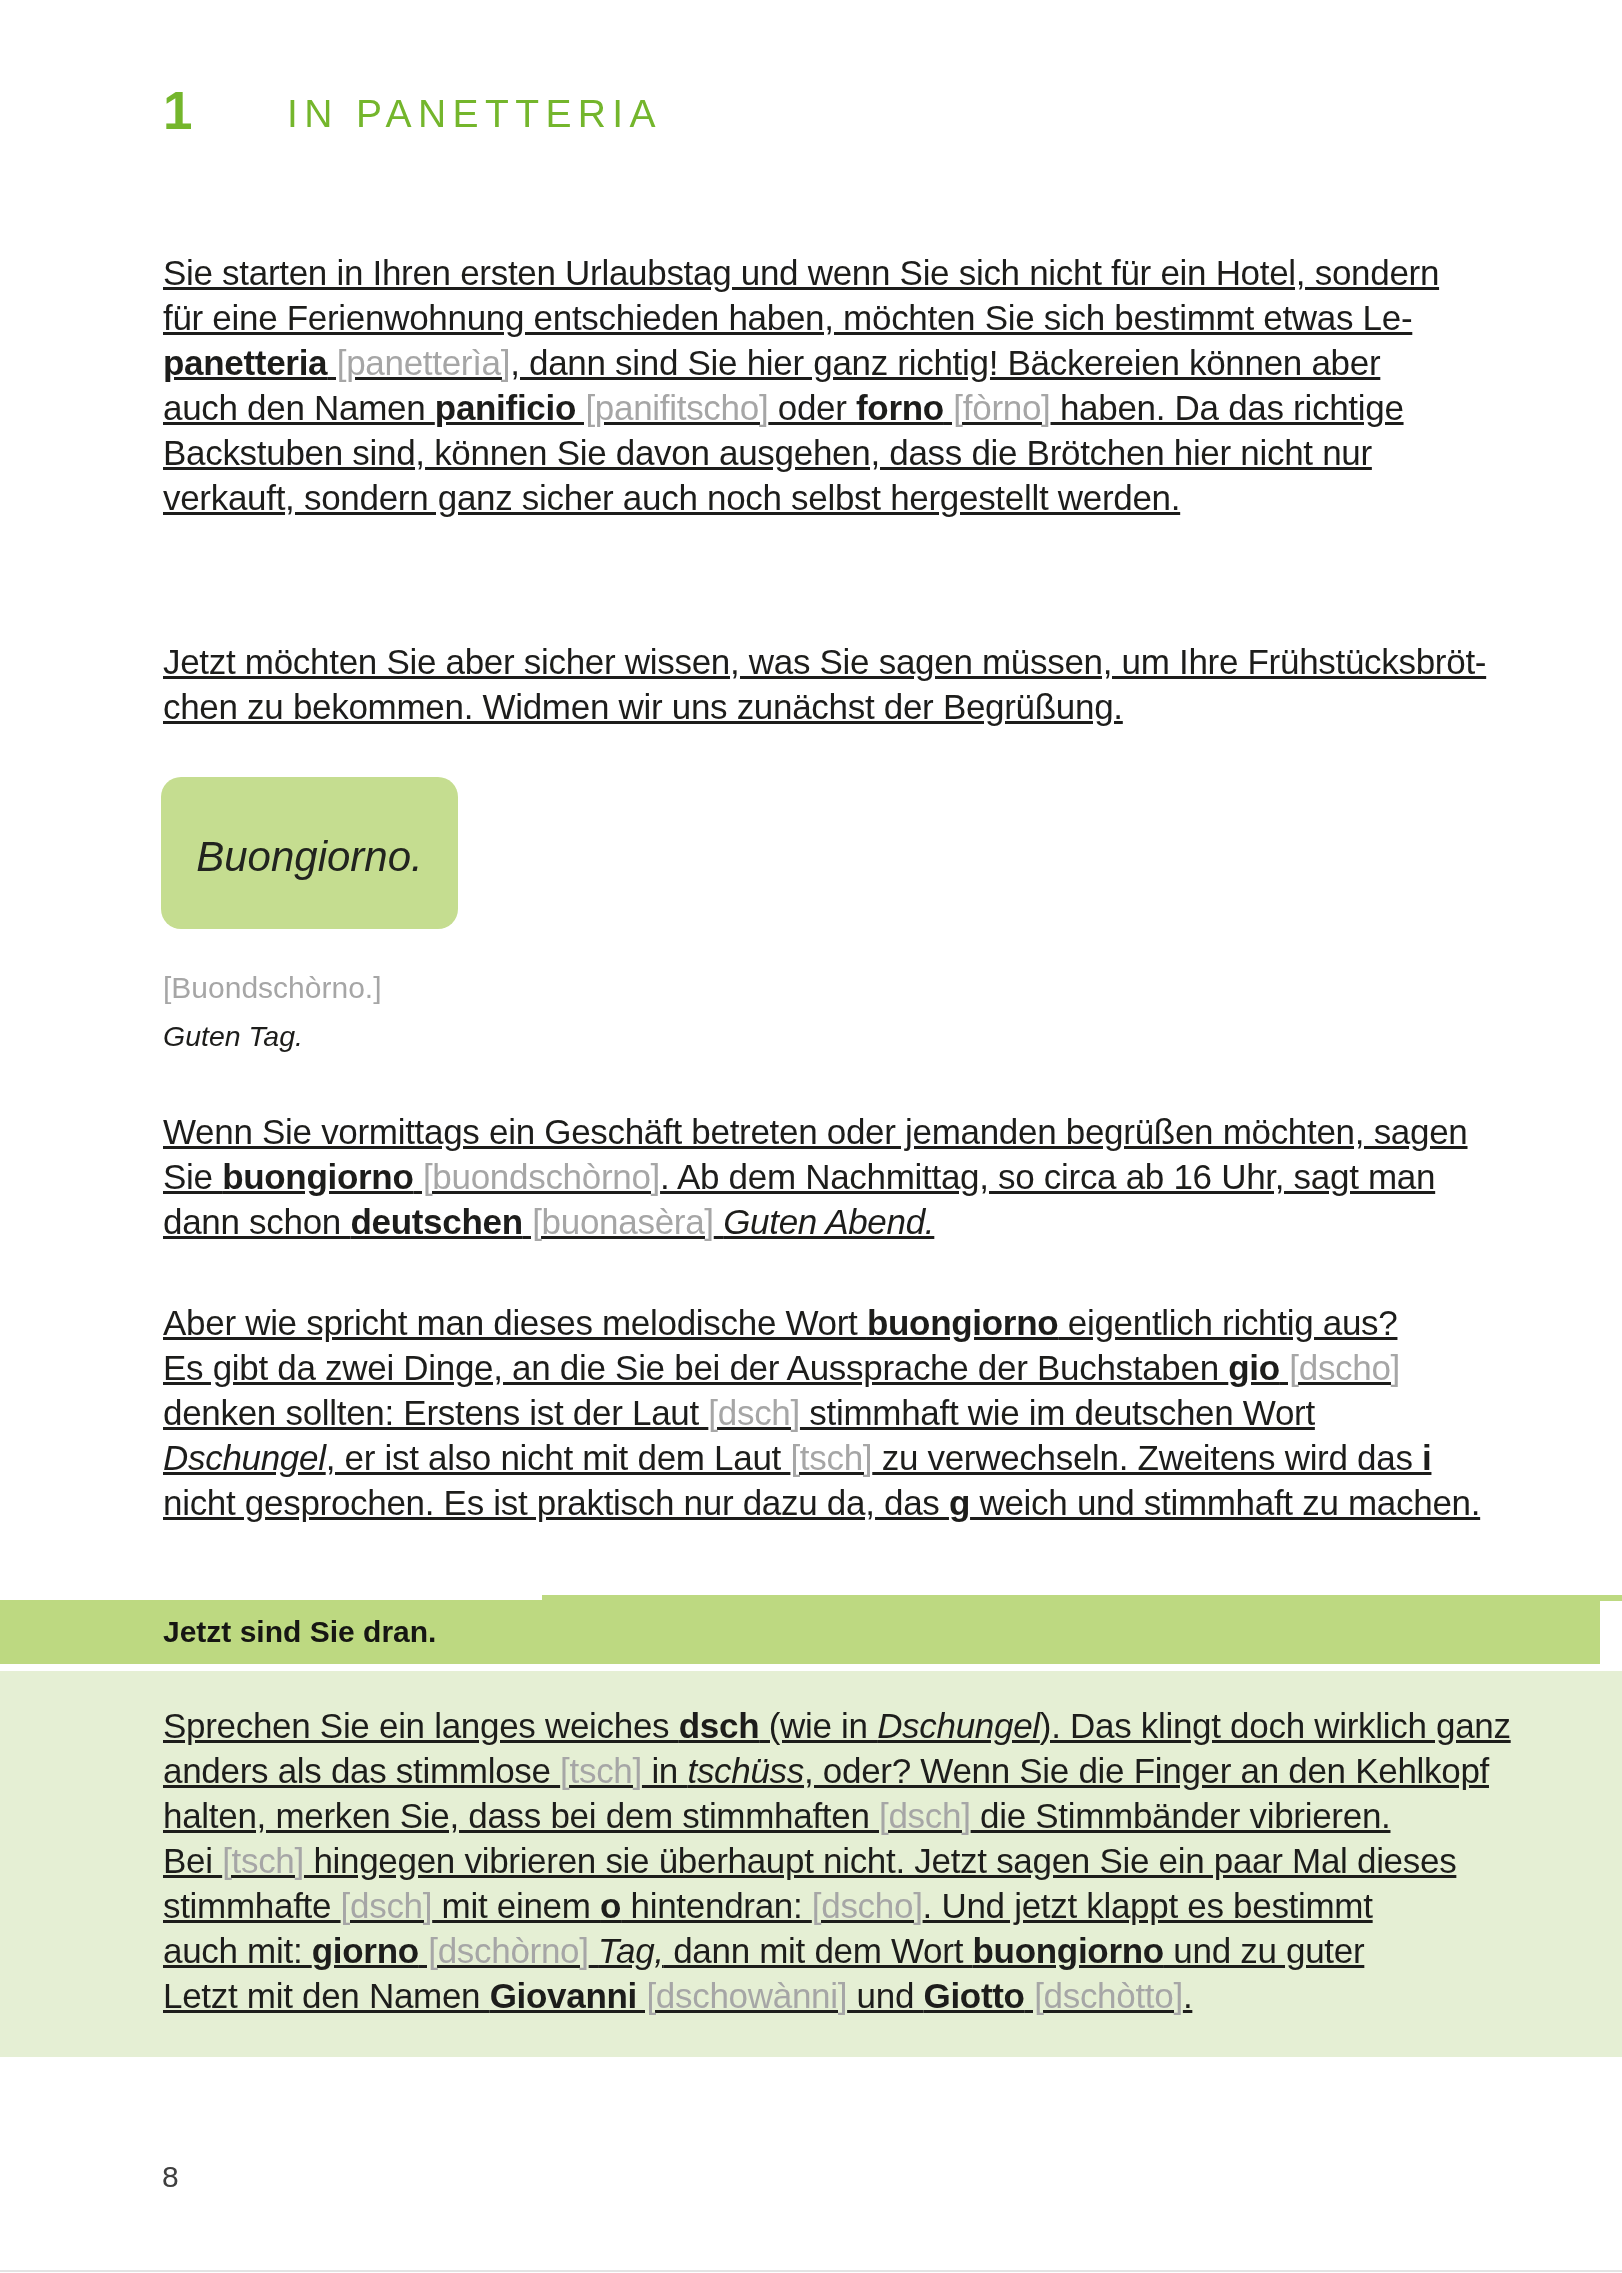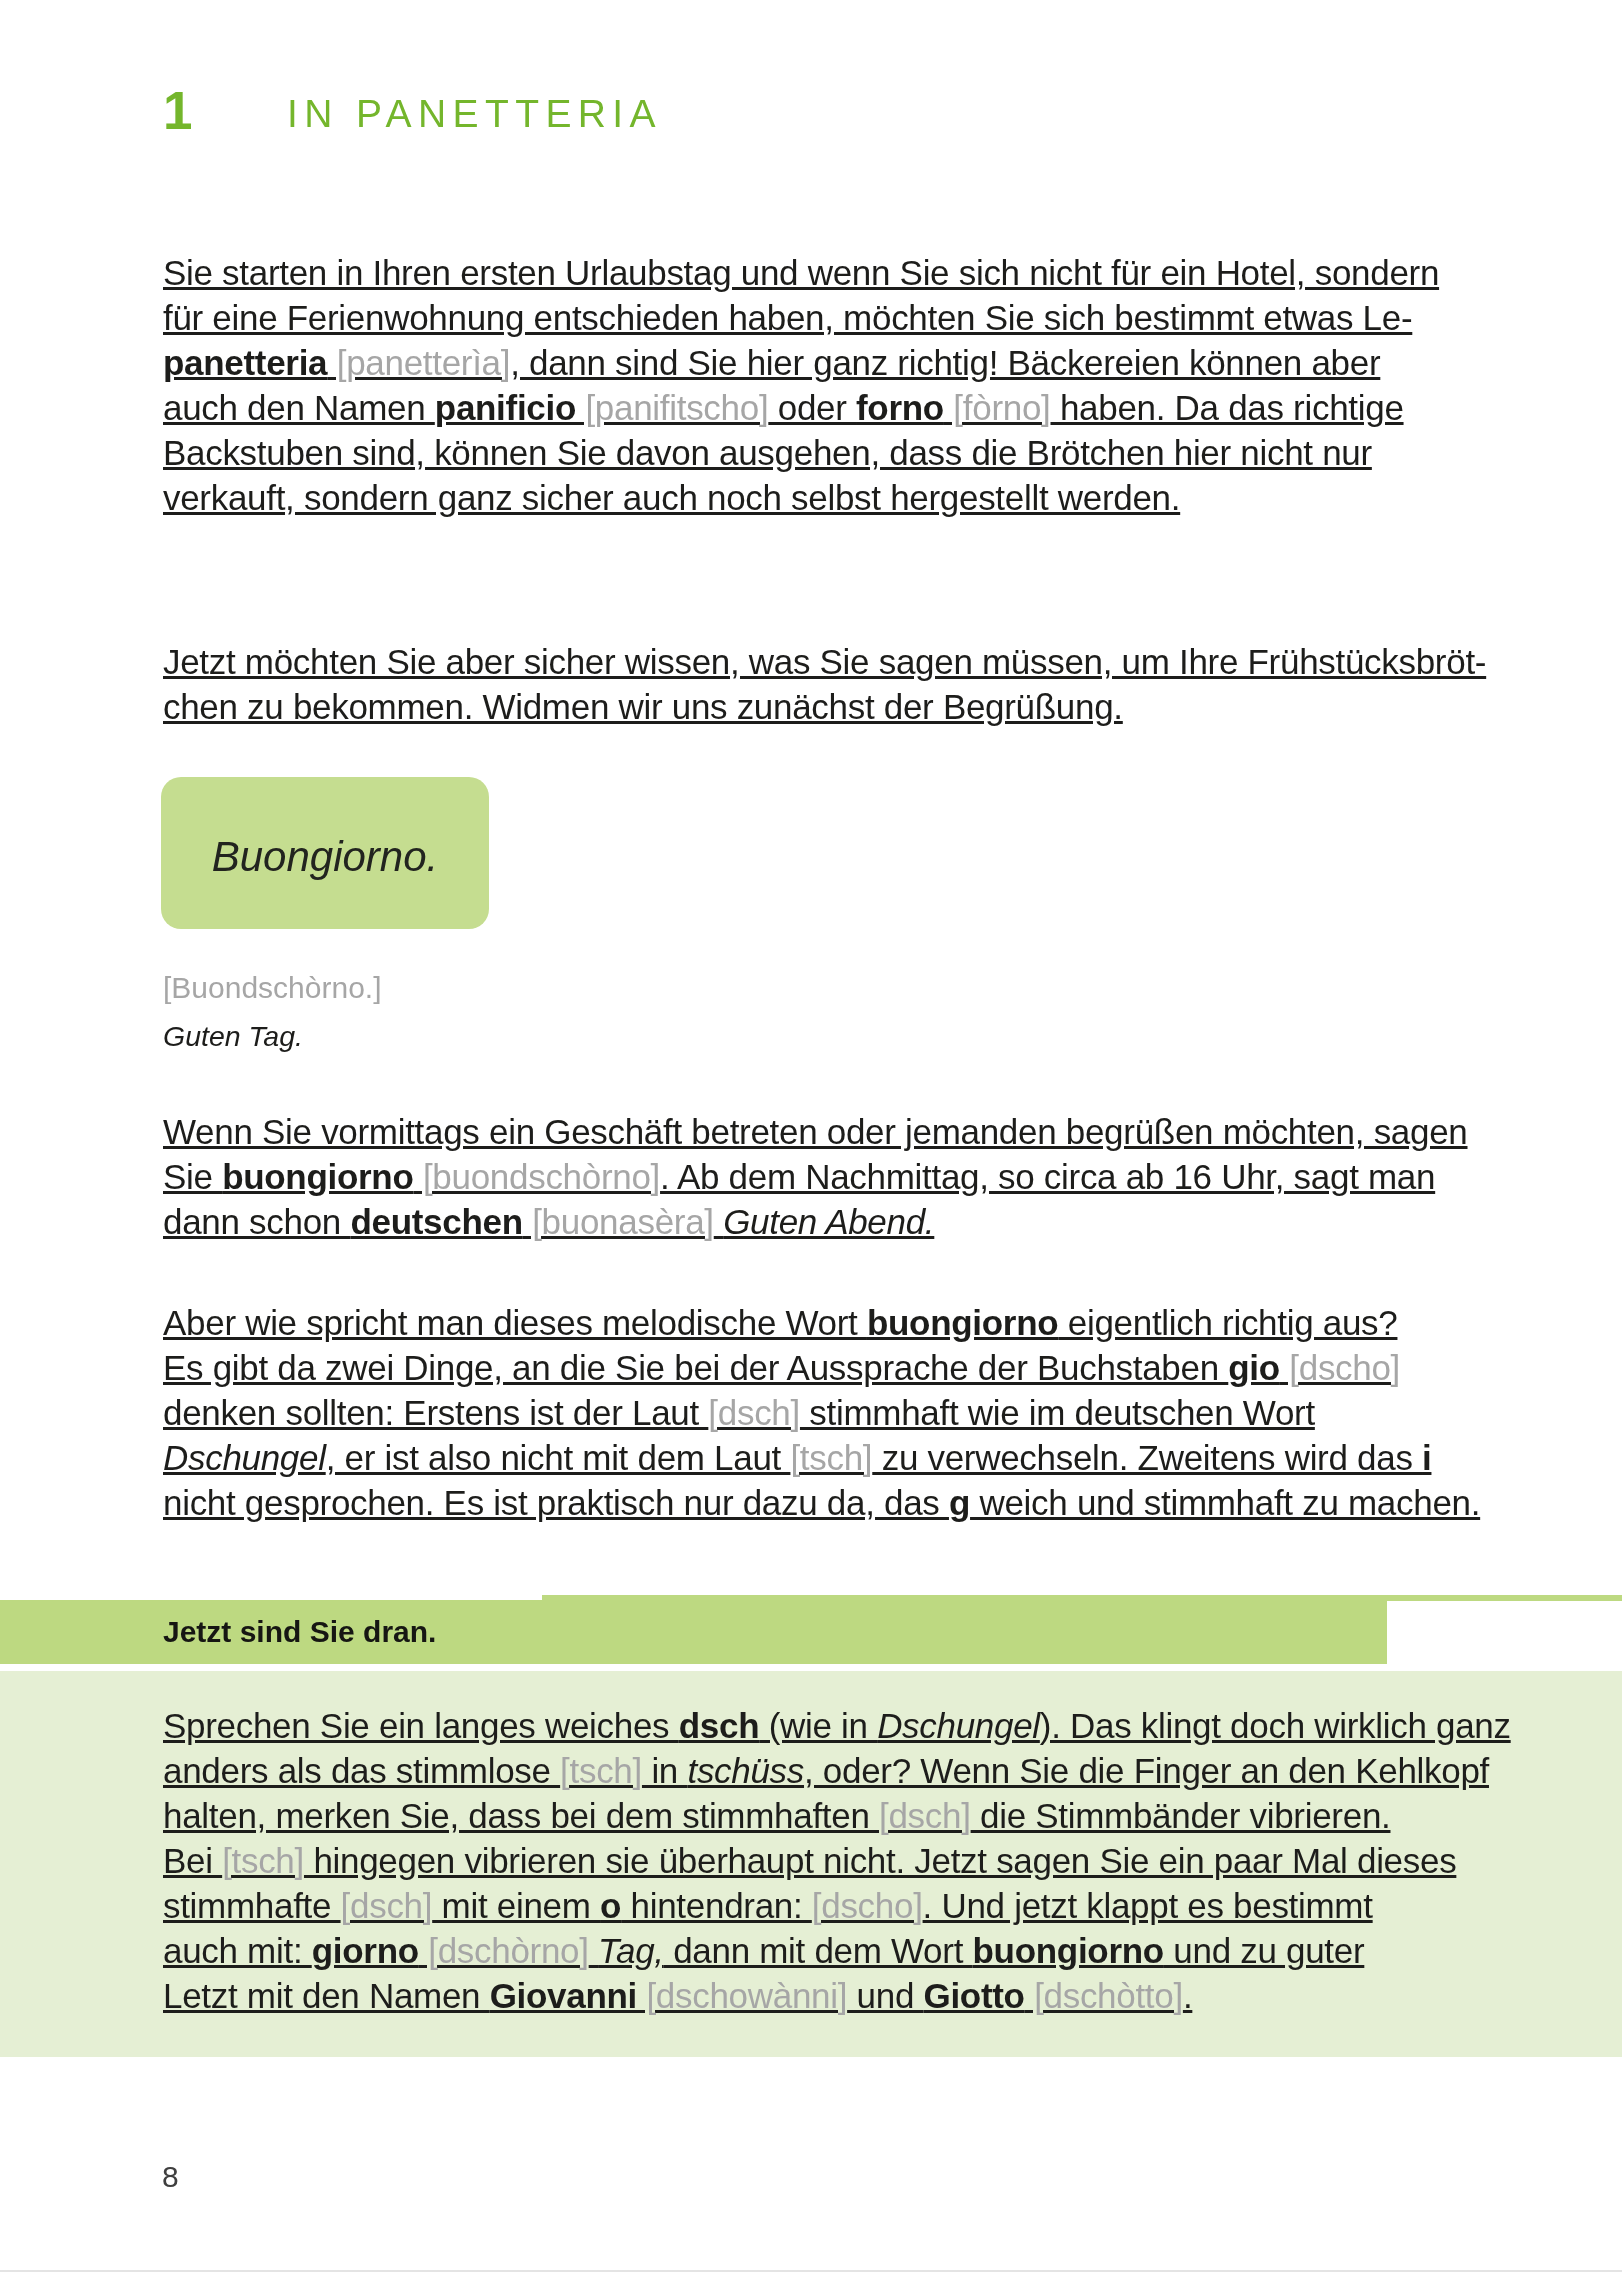--- a/index.html
+++ b/index.html
@@ -39,21 +39,21 @@
   .rich .i{font-style:italic;}
 
   .p-intro{left:163px;top:250px;}
   .p-greeting{left:163px;top:639px;}
   .p-usage{left:163px;top:1109px;}
   .p-explainer{left:163px;top:1300px;}
   .p-exercise{left:163px;top:1703px;}
 
   
   .bubble{
-    left:161px;top:777px;width:328px;height:152px;
+    left:161px;top:777px;width:297px;height:152px;
     background:var(--bubble-green,#c5dd90);
     border-radius:20px;
     display:flex;align-items:center;justify-content:center;
   }
   .bubble-text{
     font-size:42px;font-style:italic;
     color:#22241f;
     transform:translateY(3.7px);
   }
 
@@ -63,21 +63,21 @@
     color:var(--gray-pron,#a6a6a6);
   }
   .trans-line{
     left:163px;top:1019px;
     font-size:28.5px;line-height:1.2;
     font-style:italic;
   }
 
   
   .ex-bar{
-    left:0;top:1600px;width:1387px;height:64px;
+    left:0;top:1600px;width:1600px;height:64px;
     background:var(--bar-green,#bdd981);
   }
   .ex-bar-notch{
     left:542px;top:1595px;width:1081px;height:5.5px;
     background:var(--bar-green,#bdd981);
   }
   .ex-bar-label{
     position:absolute;left:163px;top:0;height:64px;
     display:flex;align-items:center;
     font-size:30px;font-weight:700;color:#161613;

